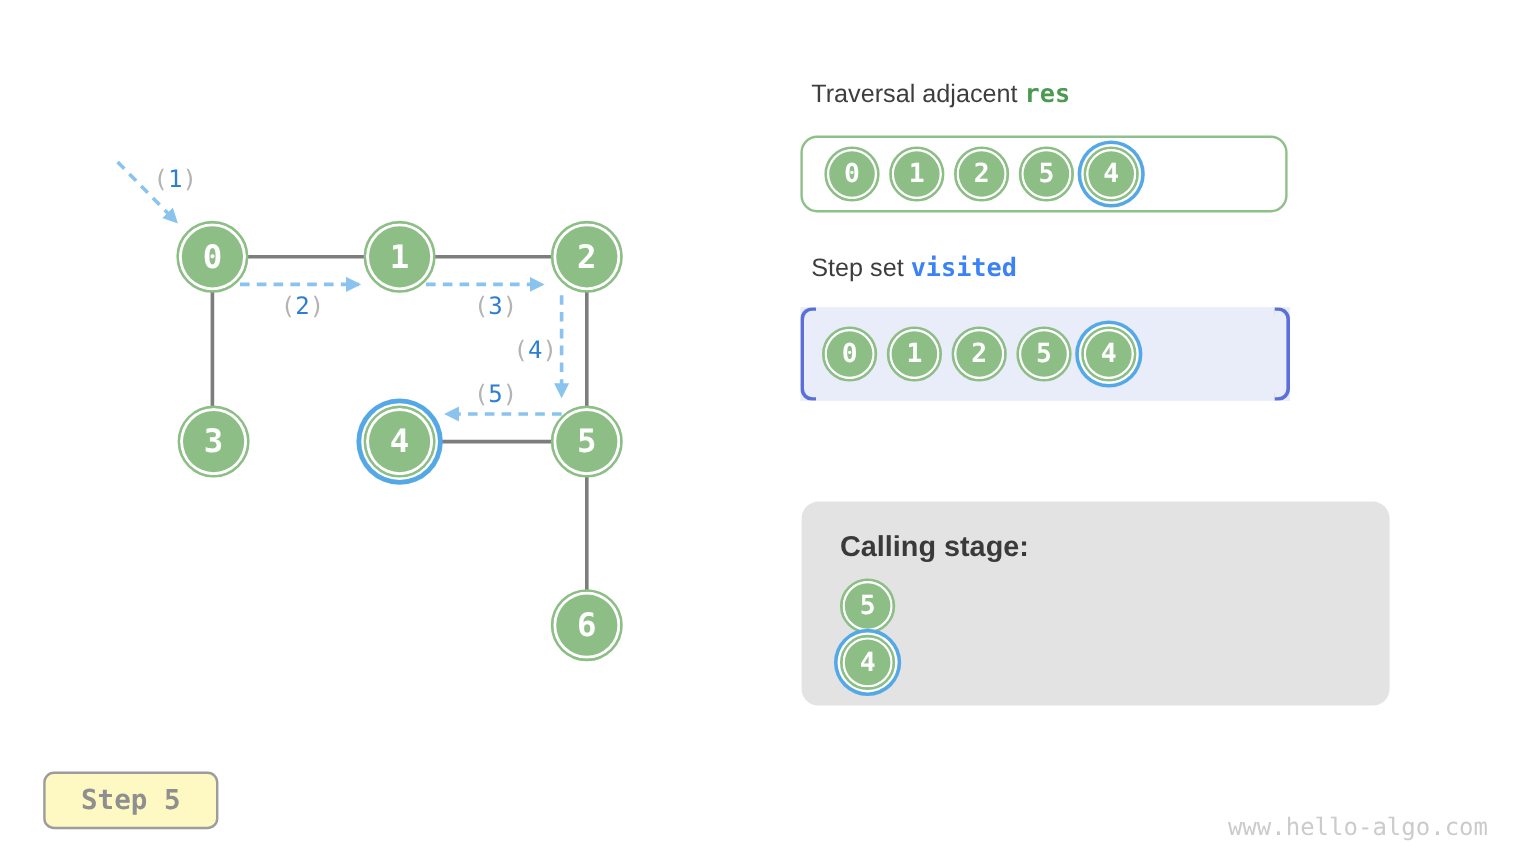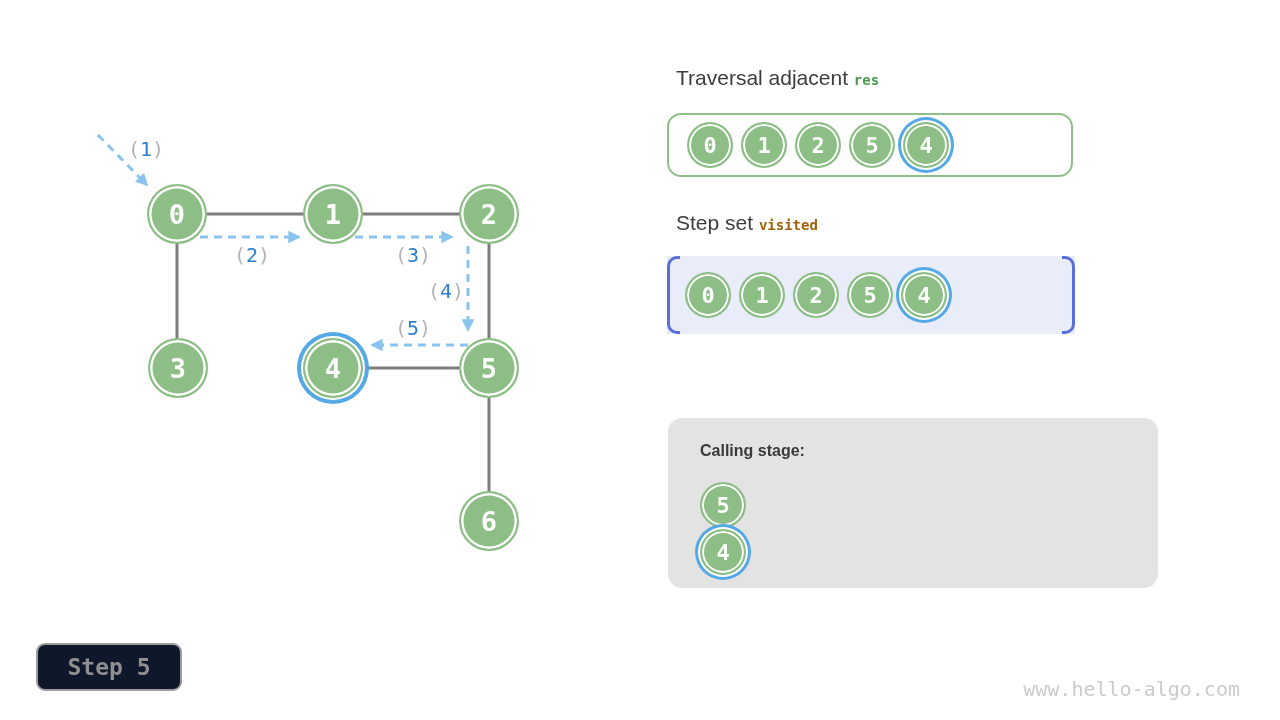--- a/index.html
+++ b/index.html
@@ -20,23 +20,23 @@
   .gnode.hl { box-shadow: inset 0 0 0 2.5px #ffffff, 0 0 0 2px #ffffff, 0 0 0 6px #54a8e6; }
 
   .steplabel { position:absolute; transform:translate(-50%,-50%);
                font-family:"DejaVu Sans Mono", monospace; font-size:20px; font-weight:500;
                white-space:nowrap; }
   .steplabel .paren { color:#b3b3b3; }
   .steplabel .num   { color:#2f7fd1; }
 
   
   .hdr { position:absolute; left:676px; font-size:21px; color:#3d3d3d; white-space:nowrap; }
-  .hdr .code { font-family:"DejaVu Sans Mono", monospace; font-weight:bold; font-size:14px; }
+  .hdr .code { font-family:"DejaVu Sans Mono", monospace; font-weight:bold; font-size:21px; }
   .hdr .code.green { color:#4a9a4f; }
-  .hdr .code.blue  { color:#a16207; }
+  .hdr .code.blue  { color:#3b82f6; }
   .hdr1 { top:66px; }
   .hdr2 { top:211px; }
 
   .snode { width:46px; height:46px; border-radius:50%; flex:0 0 auto;
            background:#8cbe86; border:2px solid #8cbe86;
            box-shadow: inset 0 0 0 2px #ffffff;
            color:#fff; font-family:"DejaVu Sans Mono", monospace; font-weight:bold;
            font-size:22px; display:flex; align-items:center; justify-content:center; }
   .snode.hl { box-shadow: inset 0 0 0 2px #ffffff, 0 0 0 2px #ffffff, 0 0 0 5px #54a8e6; }
 
@@ -46,29 +46,29 @@
 
   .visited-box { position:absolute; left:667px; top:256px; width:408px; height:78px;
                  background:#e9ecf9;
                  display:flex; align-items:center; padding-left:18px; gap:8px; }
   .bracket { position:absolute; top:0; bottom:0; width:13px; }
   .bracket.left  { left:0;  border:3px solid #5a6fd8; border-right:none; border-radius:10px 0 0 10px; }
   .bracket.right { right:0; border:3px solid #5a6fd8; border-left:none;  border-radius:0 10px 10px 0; }
 
   .calling-box { position:absolute; left:668px; top:418px; width:490px; height:170px;
                  background:#e3e3e3; border-radius:14px; }
-  .calling-title { position:absolute; left:32px; top:24px; font-size:16px; font-weight:bold; color:#3a3a3a; }
+  .calling-title { position:absolute; left:32px; top:24px; font-size:24px; font-weight:bold; color:#3a3a3a; }
   .calling-row { position:absolute; left:32px; height:46px; display:flex; align-items:center;
                  gap:14px; font-size:20px; color:#3d3d3d; white-space:nowrap; }
   .calling-row.r1 { top:64px; }
   .calling-row.r2 { top:111px; }
 
   
   .step-btn { position:absolute; left:36px; top:643px; width:146px; height:48px;
-              border:2px solid #9c9c9c; border-radius:9px; background:#0f172a;
+              border:2px solid #9c9c9c; border-radius:9px; background:#fef9c3;
               display:flex; align-items:center; justify-content:center;
               font-family:"DejaVu Sans Mono", monospace; font-weight:bold;
               font-size:23px; color:#8f8f8f; }
   .watermark { position:absolute; right:40px; top:677px;
                font-family:"DejaVu Sans Mono", monospace; font-size:20px; color:#cbcbcb; }
 </style>
 </head>
 <body>
 
 <div class="stage">

